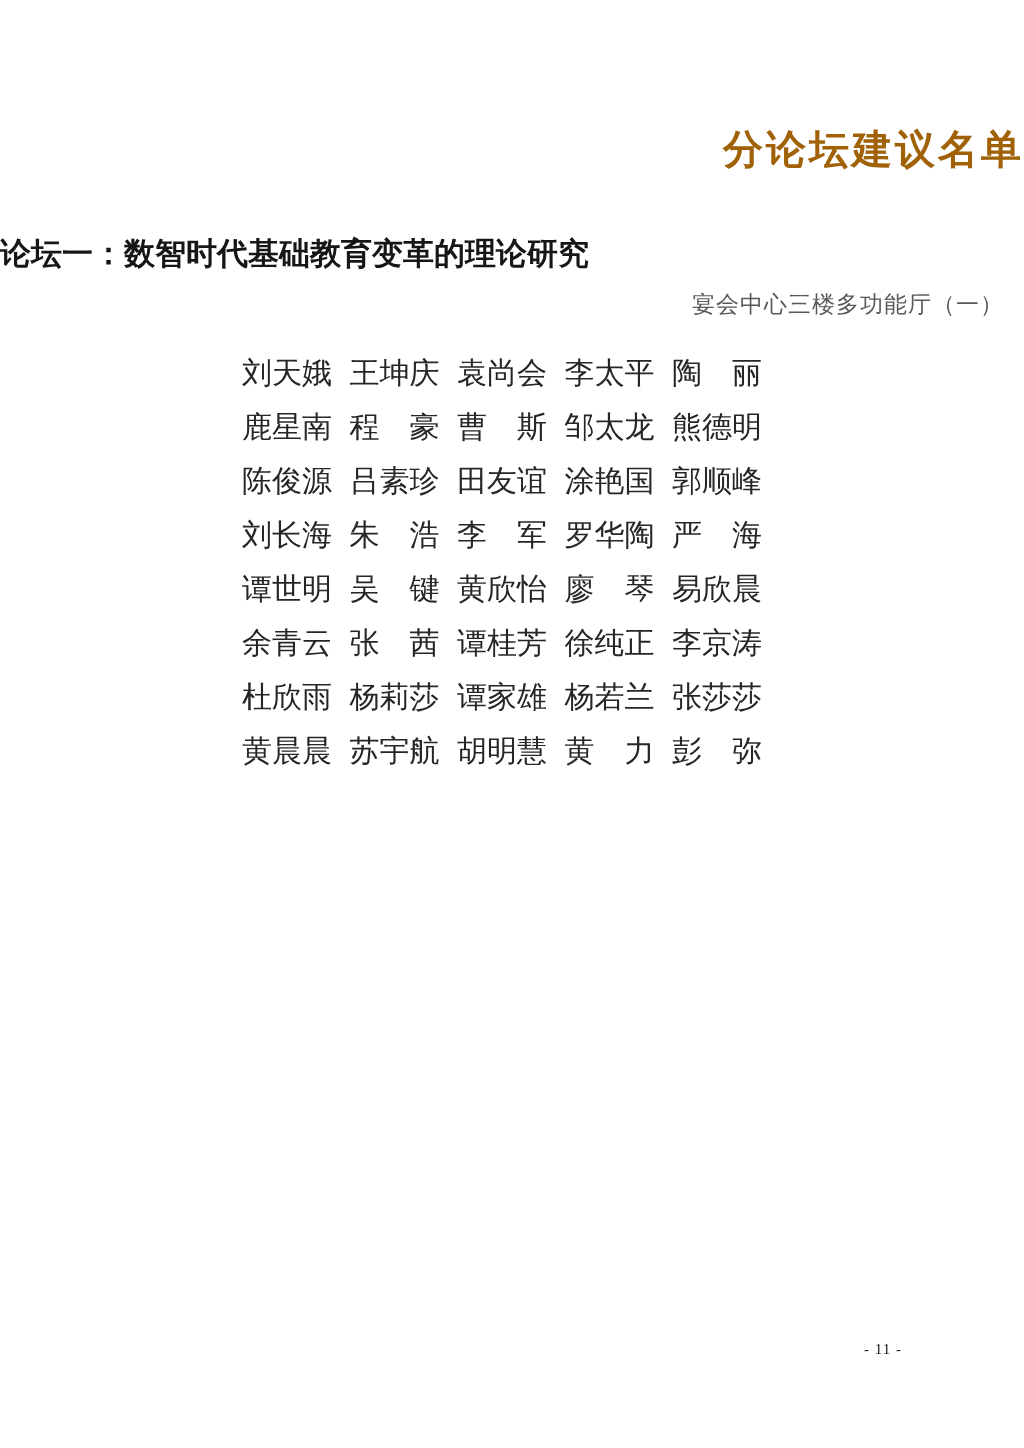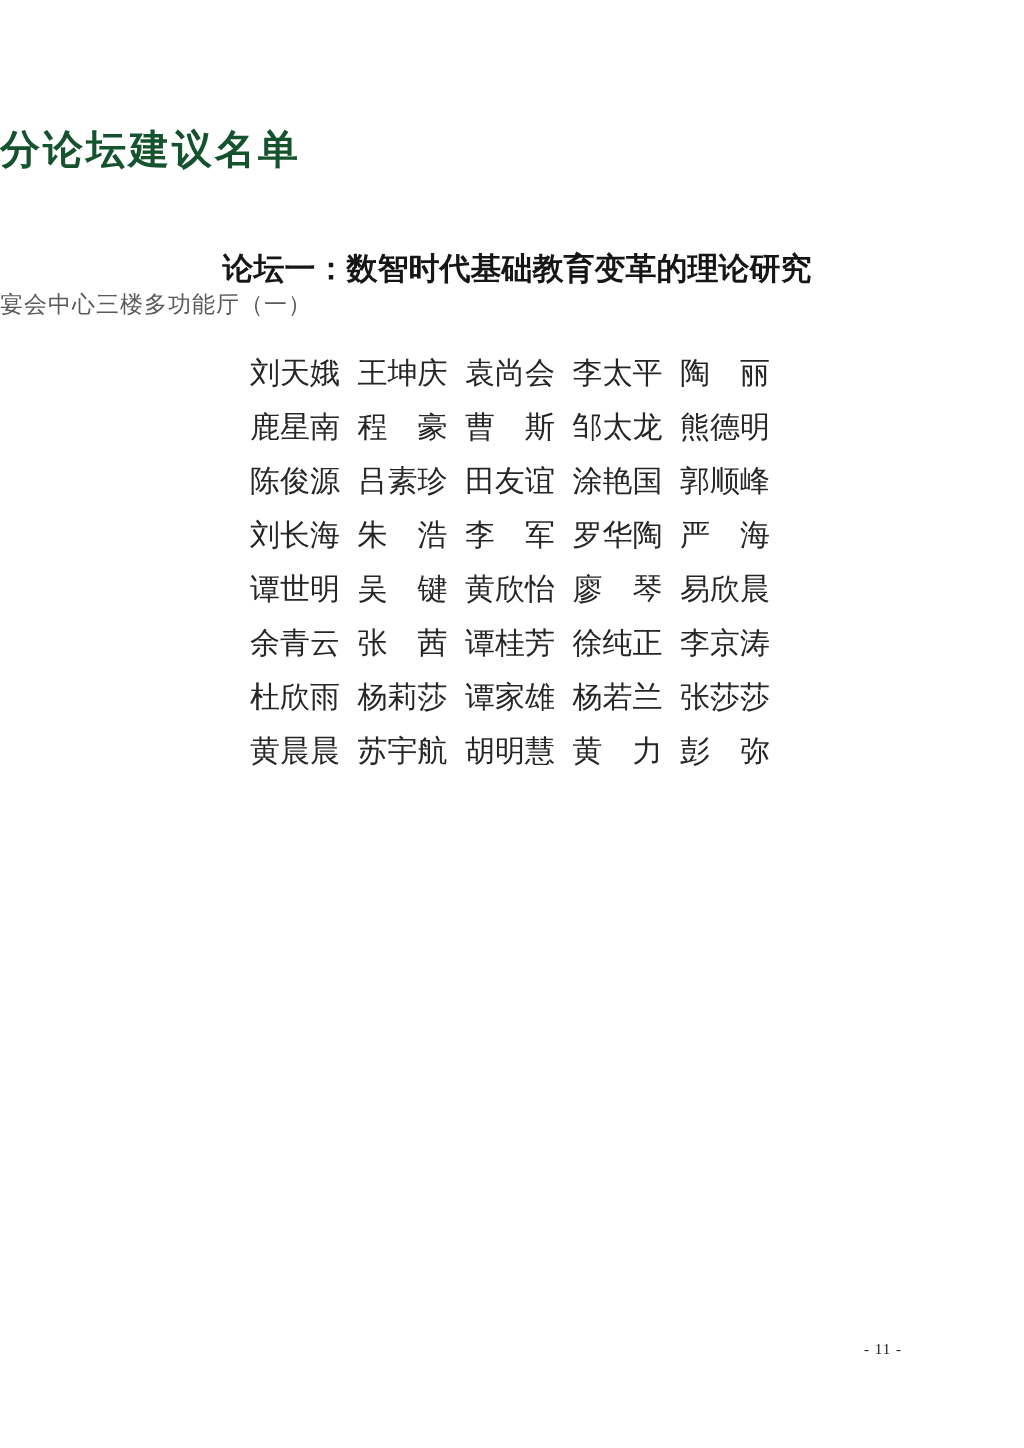--- a/index.html
+++ b/index.html
@@ -15,55 +15,54 @@
     background: #ffffff;
     overflow: hidden;
     font-family: "Liberation Serif", serif;
   }
   .doc-title {
     position: absolute;
     top: 122px;
     left: 0;
     width: 1024px;
     margin: 0;
-    text-align: left;
+    text-align: right;
     font-family: "Liberation Sans", sans-serif;
     font-size: 40px;
     font-weight: 800;
     letter-spacing: 3px;
-    color: #14532d;
+    color: #a16207;
   }
   .forum-heading {
     position: absolute;
     top: 233px;
     left: 0;
     width: 1004px; 
-    margin: 15px;
-    text-align: center;
+    margin: 0;
     font-family: Liberation Serif, serif;
     font-size: 31px;
     font-weight: 700;
     color: #161616;
   }
   .venue {
     position: absolute;
     top: 289px;
     left: 0;
     width: 1004px;
-    text-align: left;
+    text-align: right;
     font-family: "Liberation Serif", serif;
     font-size: 23px;
     font-weight: 400;
     color: #5a5a5a;
     letter-spacing: 1px;
   }
   .name-grid {
     position: absolute;
     top: 346px;
-    left: 250px;
+    left: 242px;
     width: 522px;
     display: grid;
     grid-template-columns: repeat(5, 92px);
     justify-content: space-between;
     grid-auto-rows: 54px;
   }
   .name-cell {
     font-family: "Liberation Serif", serif;
     font-size: 30px;
     line-height: 54px;

